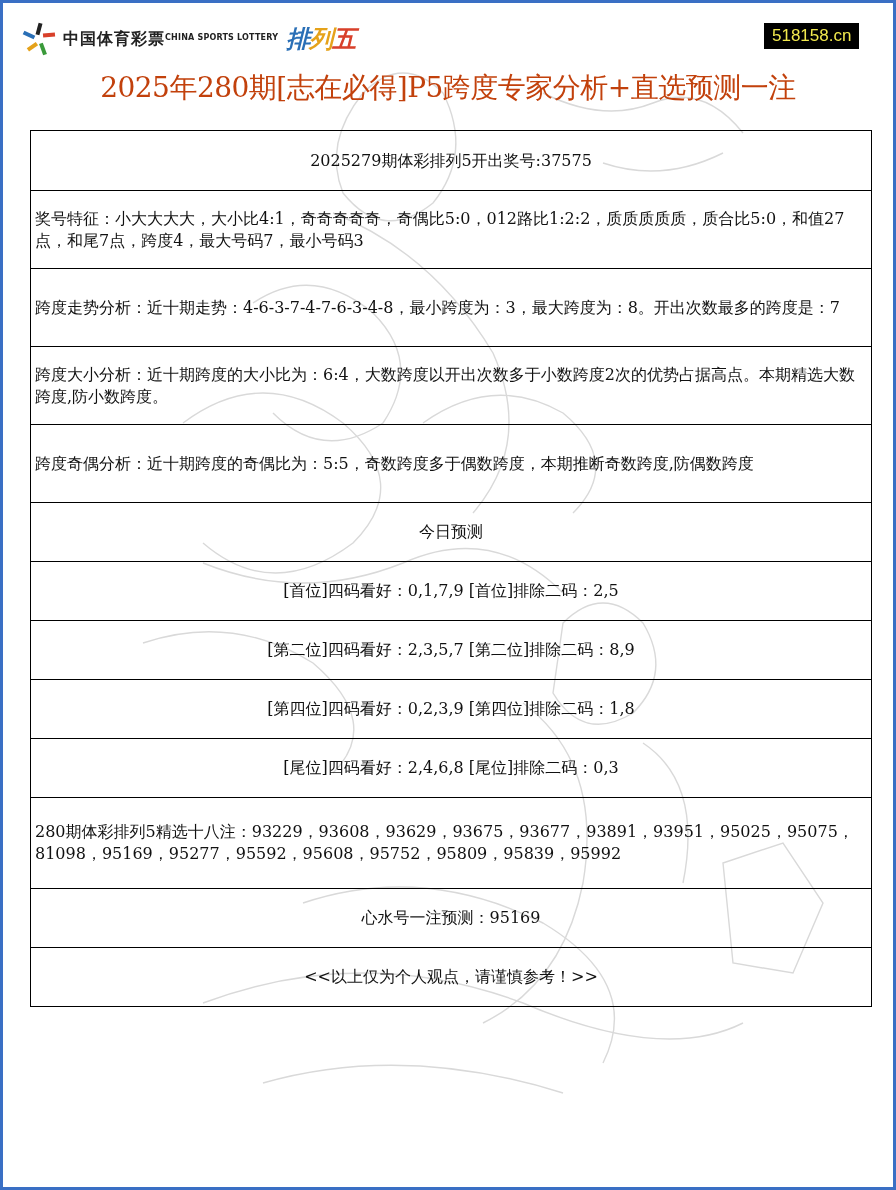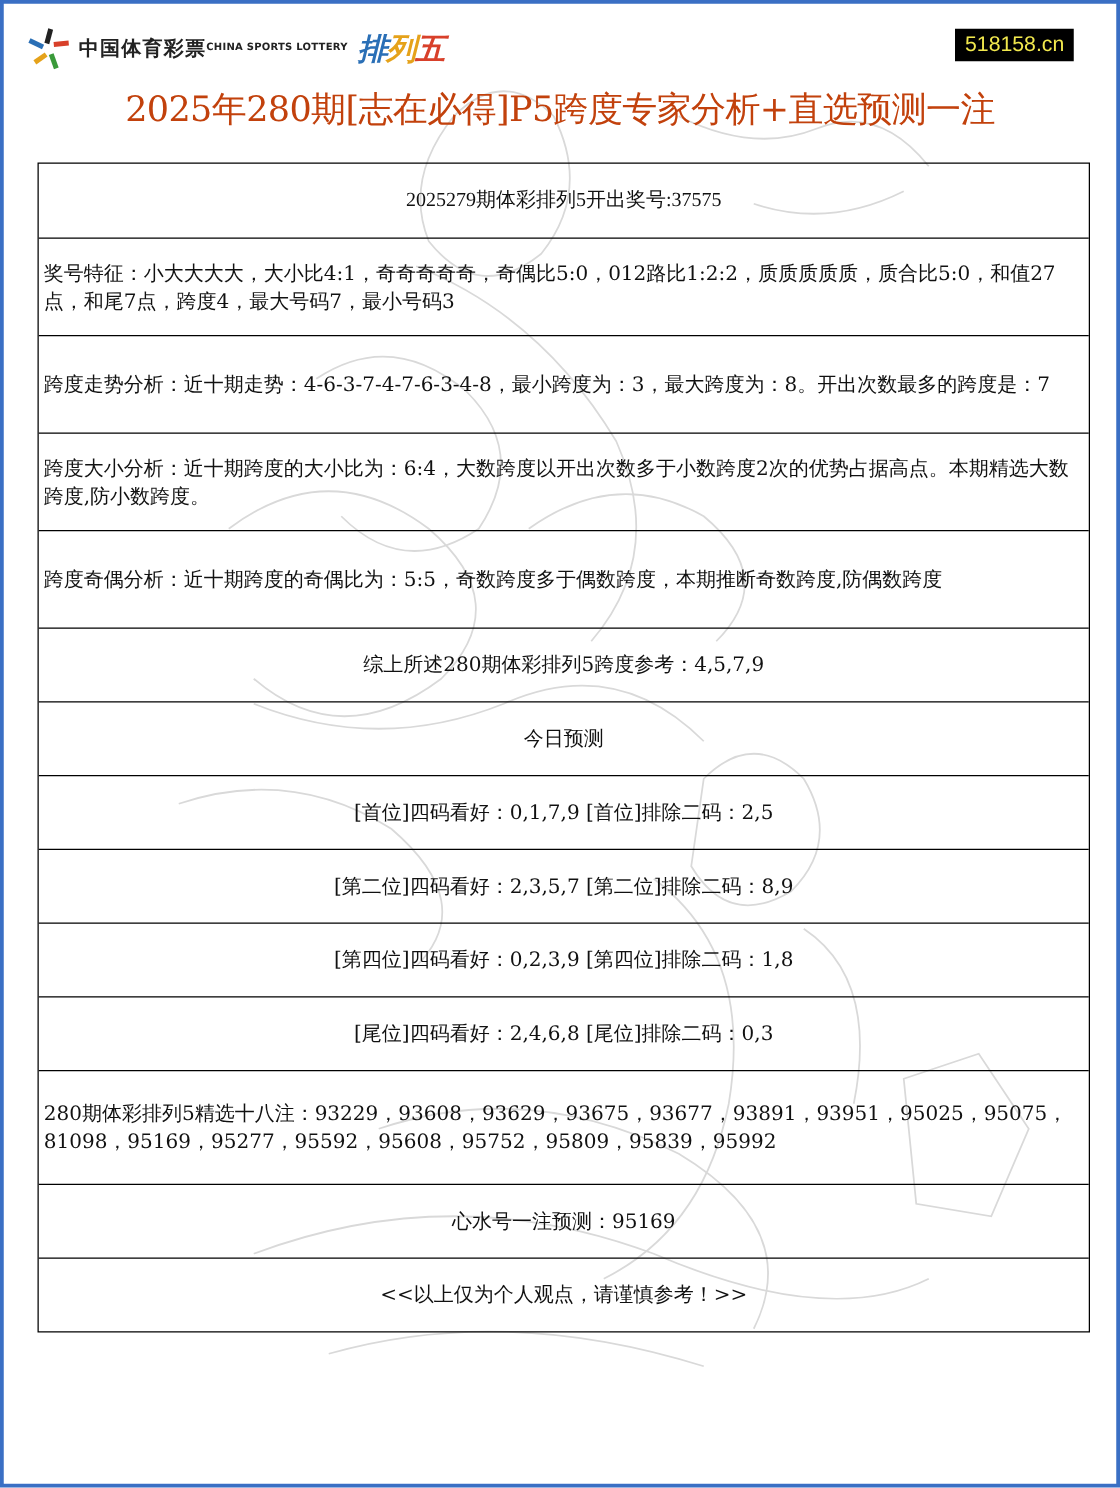--- a/index.html
+++ b/index.html
@@ -59,21 +59,21 @@
       position: absolute; left: 27px; top: 127px; width: 840px;
       border: 1.5px solid #000;
     }
     .row {
       border-top: 1.5px solid #000;
       min-height: 59px; box-sizing: border-box;
       display: flex; align-items: center;
       font-size: 16px; color: #111; line-height: 22px;
       padding: 0 4px;
     }
-    .row:first-child { border-top: none; font-family: Liberation Serif, serif; }
+    .row:first-child { border-top: none; }
     .row.center { justify-content: center; text-align: center; }
     .row.left { justify-content: flex-start; text-align: left; }
     .row.tall { min-height: 78px; }
     .row.h90 { min-height: 91px; }
     .row span { display: block; }
   </style>
 </head>
 <body>
 
 <div class="frame">
@@ -130,23 +130,20 @@
     <div class="row left tall">
       <span>跨度走势分析：近十期走势：4-6-3-7-4-7-6-3-4-8，最小跨度为：3，最大跨度为：8。开出次数最多的跨度是：7</span>
     </div>
     <div class="row left tall">
       <span>跨度大小分析：近十期跨度的大小比为：6:4，大数跨度以开出次数多于小数跨度2次的优势占据高点。本期精选大数跨度,防小数跨度。</span>
     </div>
     <div class="row left tall">
       <span>跨度奇偶分析：近十期跨度的奇偶比为：5:5，奇数跨度多于偶数跨度，本期推断奇数跨度,防偶数跨度</span>
     </div>
     <div class="row center">
-      <span>综上所述280期体彩排列5跨度参考：4,5,7,9</span>
-    </div>
-    <div class="row center">
       <span>今日预测</span>
     </div>
     <div class="row center">
       <span>[首位]四码看好：0,1,7,9 [首位]排除二码：2,5</span>
     </div>
     <div class="row center">
       <span>[第二位]四码看好：2,3,5,7 [第二位]排除二码：8,9</span>
     </div>
     <div class="row center">
       <span>[第四位]四码看好：0,2,3,9 [第四位]排除二码：1,8</span>

